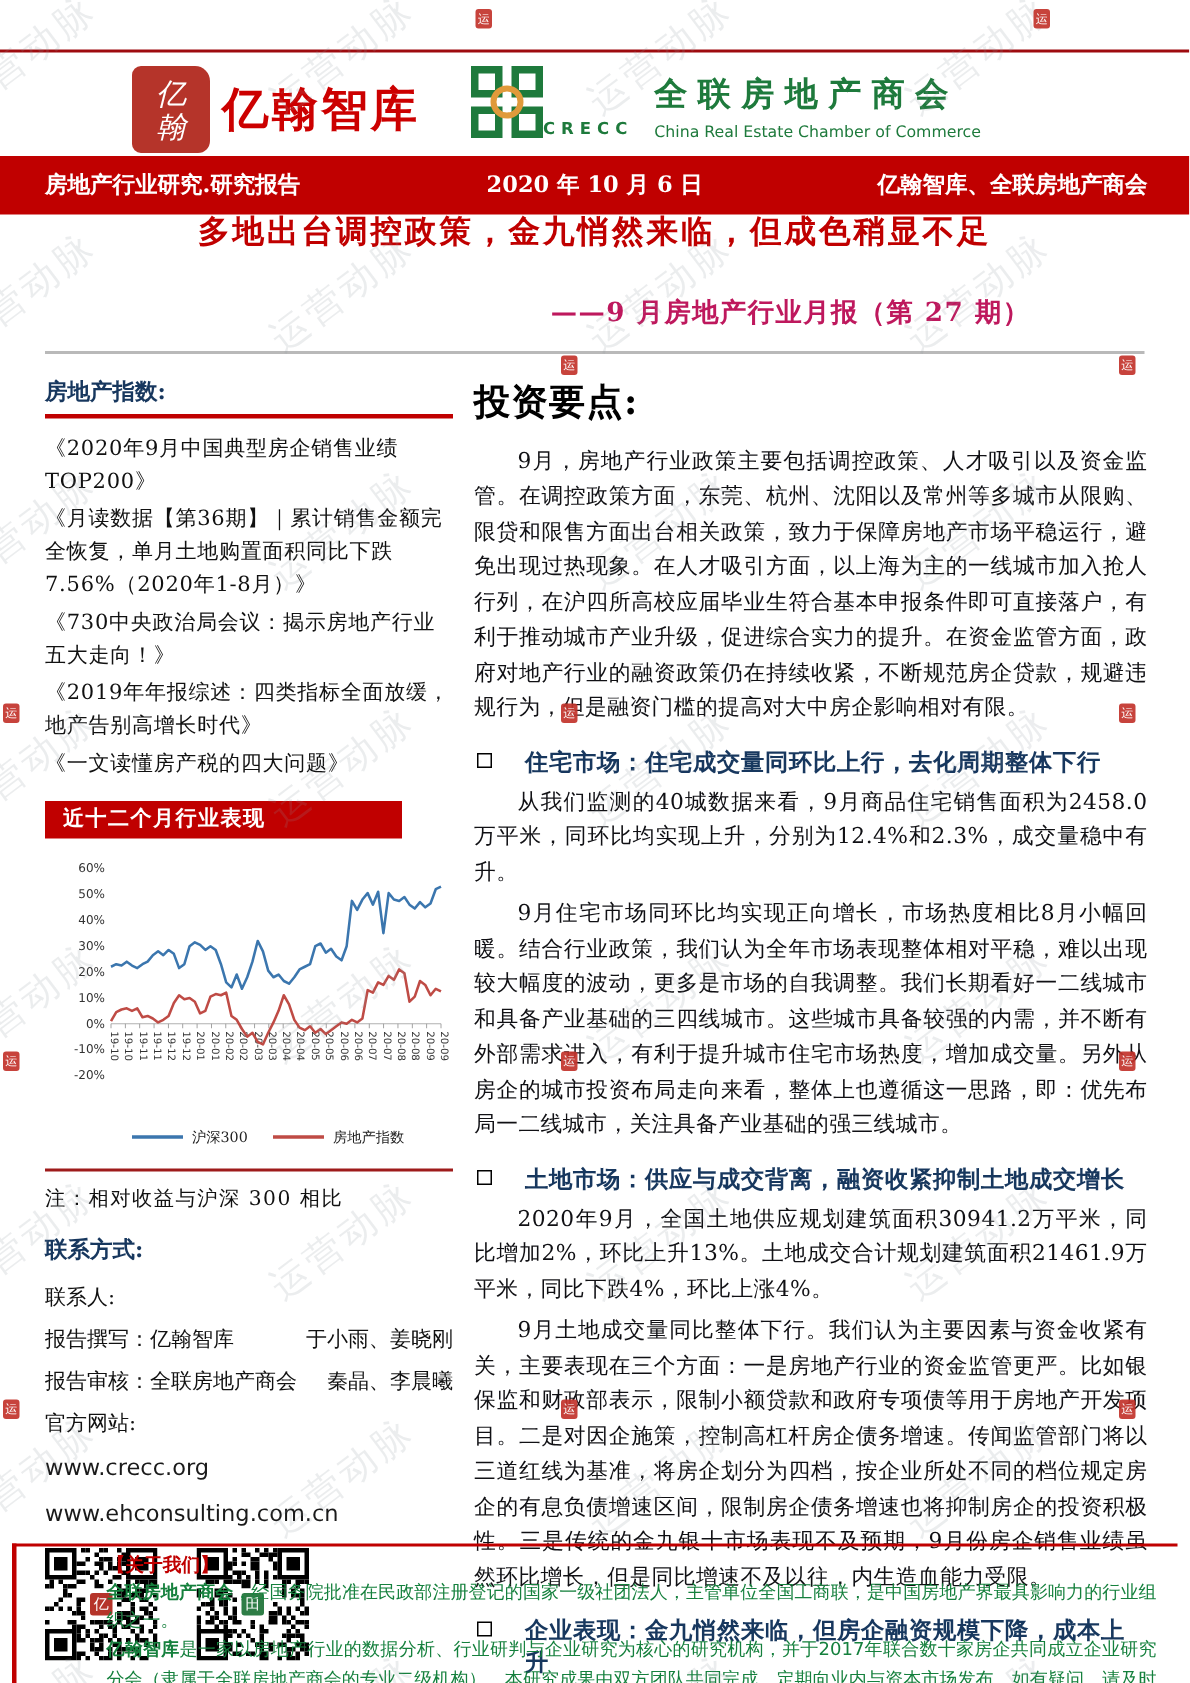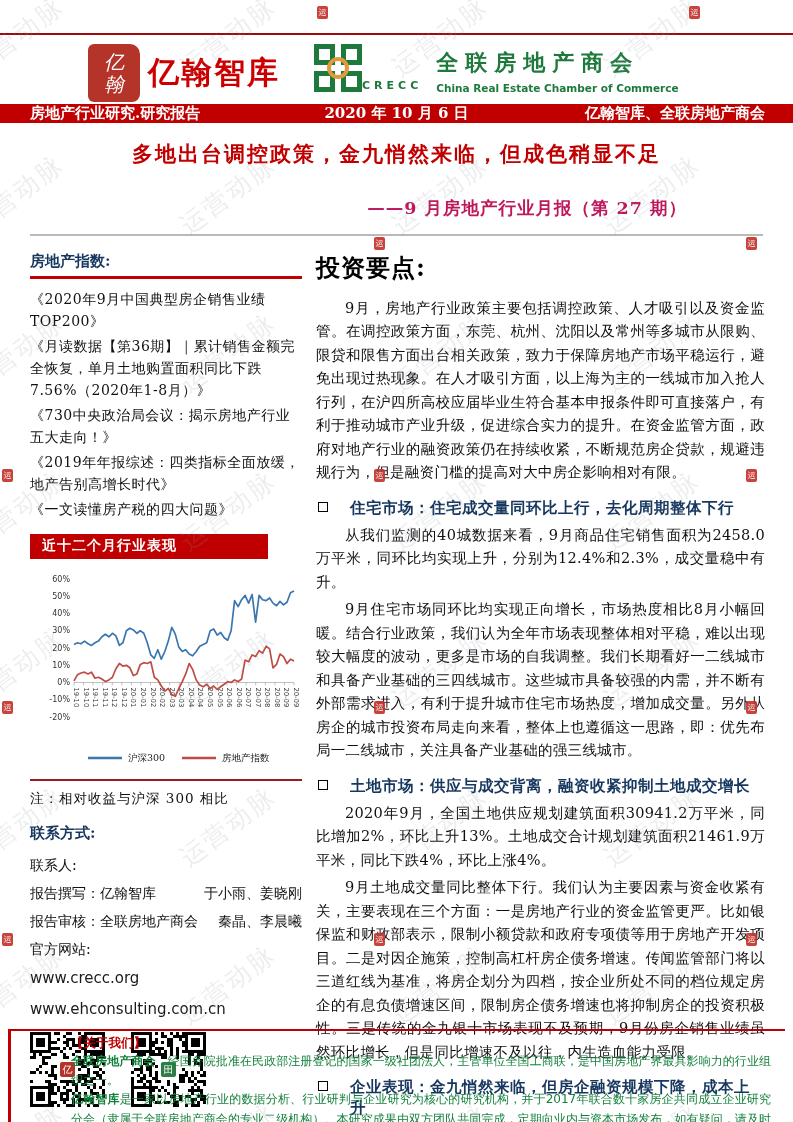--- a/index.html
+++ b/index.html
@@ -27,22 +27,22 @@
   .crecc-mark { display:flex; align-items:flex-end; }
   .crecc-grid { position:relative; width:48px; height:48px; }
   .crecc-grid .sq { position:absolute; width:21px; height:21px; border:5px solid #1e7a3c; }
   .sq1{top:0;left:0} .sq2{top:0;right:0} .sq3{bottom:0;left:0} .sq4{bottom:0;right:0}
   .crecc-ring { position:absolute; top:13px; left:13px; width:22px; height:22px;
     border:4px solid #e09a3b; border-radius:50%; }
   .crecc-acr { margin-top:3px; color:#1e7a3c; font-family:"DejaVu Sans", sans-serif;
     font-size:11px; font-weight:bold; letter-spacing:4px; }
   .crecc-names { padding-top:4px; }
   .crecc-cn { color:#1e7a3c; font-size:22px; font-weight:bold; letter-spacing:7px; }
-  .crecc-en { color:#1e7a3c; font-size:10.5px; margin-top:4px; font-family:"DejaVu Sans", sans-serif; font-weight:bold;text-align:center; }
-  .banner { position:absolute; top:104px; left:0; width:100%; height:19px; background:#c00000;
+  .crecc-en { color:#1e7a3c; font-size:10.5px; margin-top:4px; font-family:"DejaVu Sans", sans-serif; font-weight:normal;text-align:center; }
+  .banner { position:absolute; top:104px; left:0; width:100%; height:39px; background:#c00000;
     color:#fff; font-weight:bold; font-size:15px; display:flex; align-items:center; }
   .banner .b-left { padding-left:30px; width:300px; }
   .banner .b-center { flex:1; text-align:center; }
   .banner .b-right { padding-right:28px; width:300px; text-align:right; }
   .doc-title { position:absolute; top:140px; left:0; width:100%; text-align:center;
     color:#c00000; font-size:21px; font-weight:bold; letter-spacing:2px; }
   .doc-subtitle { position:absolute; top:196px; right:106px;
     color:#be185d; font-size:17.5px; font-weight:bold; letter-spacing:1px; }
   .divider { position:absolute; top:234px; left:30px; right:30px; height:2px; background:#b9b9b9; }
   

